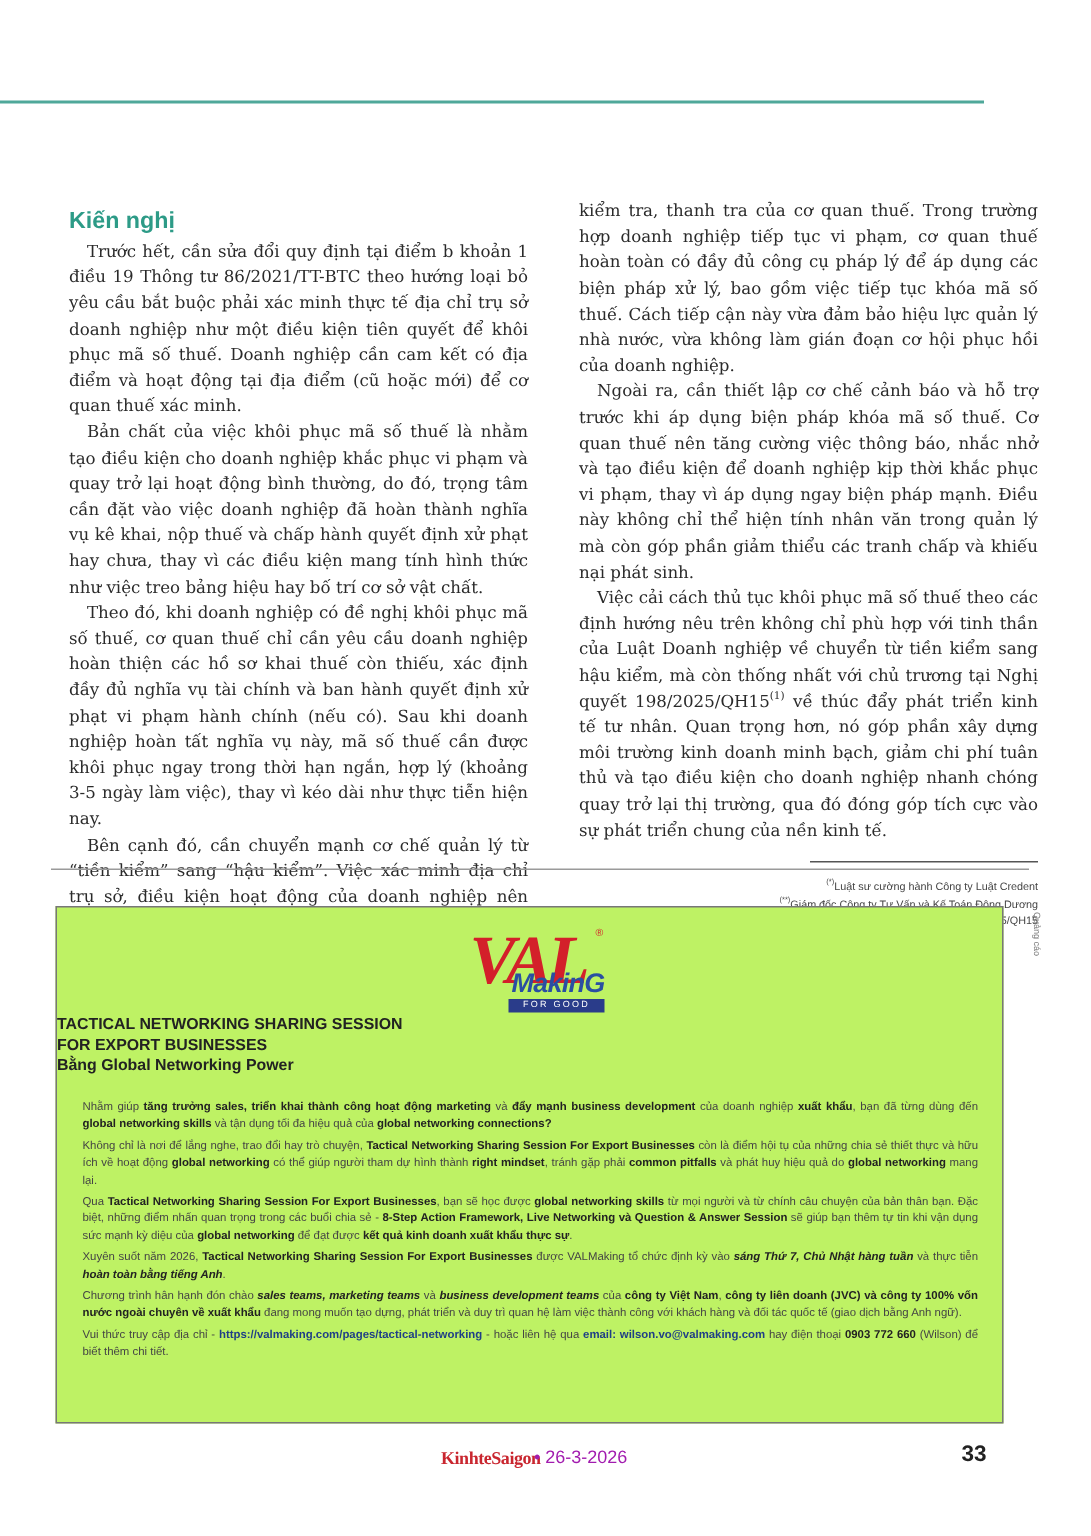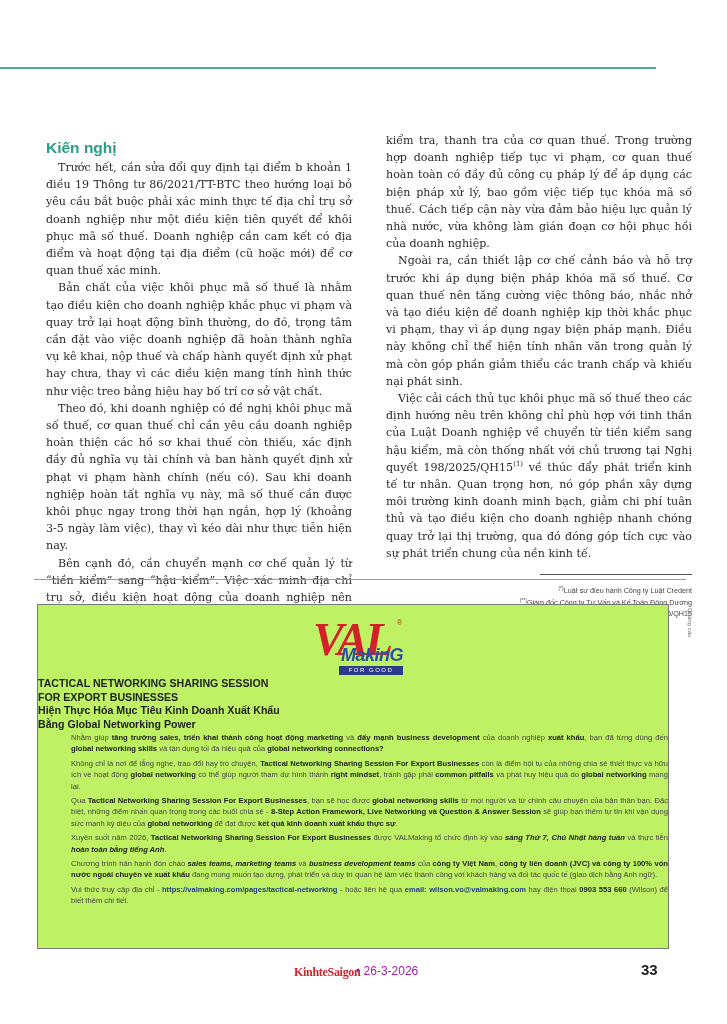--- a/index.html
+++ b/index.html
@@ -17,21 +17,21 @@
   .mid-rule { position:absolute; left:34px; top:579px; width:652px; height:1px; background:#9a9a9a; }
   .ad { position:absolute; left:37px; top:604px; width:632px; height:345px; border:1px solid #777; box-sizing:border-box; background:#bef264; font-family:"Liberation Sans", sans-serif; }
   .ad-label { position:absolute; left:687px; top:608px; font-family:"Liberation Sans", sans-serif; font-size:6px; color:#777; writing-mode:vertical-rl; }
   .logo { position:absolute; left:271px; top:14px; width:120px; height:56px; }
   .logo .val { position:absolute; left:4px; top:-6px; font-family:"Liberation Serif", serif; font-style:italic; font-weight:bold; font-size:46px; color:#d3202a; letter-spacing:-3px; }
   .logo .reg { position:absolute; left:88px; top:0px; font-size:7px; color:#d3202a; }
   .logo .making { position:absolute; left:32px; top:26px; font-family:"Liberation Sans", sans-serif; font-style:italic; font-weight:bold; font-size:18px; color:#2a4fa2; letter-spacing:-0.5px; }
   .logo .forgood { position:absolute; left:30px; top:47px; width:64px; height:9px; background:#2a3c8a; color:#fff; font-size:6px; letter-spacing:1.5px; text-align:center; line-height:9px; }
   .ad-titles { position:absolute; left:0; top:72px; width:100%; text-align:left; color:#222; font-weight:bold; }
   .ad-titles div { font-size:10.6px; line-height:13.5px; }
-  .ad-body { position:absolute; left:17px; top:127px; width:597px; font-size:7.6px; line-height:11.4px; color:#444; text-align:justify;margin-left:16px; }
+  .ad-body { position:absolute; left:17px; top:127px; width:597px; font-size:7.6px; line-height:11.4px; color:#444; text-align:justify; }
   .ad-body p { margin:0 0 3px 0; }
   .ad-body b { color:#222; }
   .ad-body .url { color:#1f3f86; font-weight:bold; }
   .footer-brand { position:absolute; left:294px; top:965px; font-family:"Liberation Serif", serif; font-size:12px; color:#c9262f; font-weight:bold; letter-spacing:-0.3px; }
   .footer-date { position:absolute; left:356px; top:964px; font-family:"Liberation Sans", sans-serif; font-size:12px; color:#a21caf; }
   .page-num { position:absolute; left:641px; top:961px; font-family:"Liberation Sans", sans-serif; font-size:15px; font-weight:bold; color:#222; }
 </style>
 </head>
 <body>
 
@@ -44,49 +44,48 @@
     <p>Bản chất của việc khôi phục mã số thuế là nhằm tạo điều kiện cho doanh nghiệp khắc phục vi phạm và quay trở lại hoạt động bình thường, do đó, trọng tâm cần đặt vào việc doanh nghiệp đã hoàn thành nghĩa vụ kê khai, nộp thuế và chấp hành quyết định xử phạt hay chưa, thay vì các điều kiện mang tính hình thức như việc treo bảng hiệu hay bố trí cơ sở vật chất.</p>
     <p>Theo đó, khi doanh nghiệp có đề nghị khôi phục mã số thuế, cơ quan thuế chỉ cần yêu cầu doanh nghiệp hoàn thiện các hồ sơ khai thuế còn thiếu, xác định đầy đủ nghĩa vụ tài chính và ban hành quyết định xử phạt vi phạm hành chính (nếu có). Sau khi doanh nghiệp hoàn tất nghĩa vụ này, mã số thuế cần được khôi phục ngay trong thời hạn ngắn, hợp lý (khoảng 3-5 ngày làm việc), thay vì kéo dài như thực tiễn hiện nay.</p>
     <p>Bên cạnh đó, cần chuyển mạnh cơ chế quản lý từ “tiền kiểm” sang “hậu kiểm”. Việc xác minh địa chỉ trụ sở, điều kiện hoạt động của doanh nghiệp nên được thực hiện sau khi mã số thuế đã được khôi phục, thông qua hoạt động</p>
   </div>
   <div class="col col-right">
     <p style="text-indent:0">kiểm tra, thanh tra của cơ quan thuế. Trong trường hợp doanh nghiệp tiếp tục vi phạm, cơ quan thuế hoàn toàn có đầy đủ công cụ pháp lý để áp dụng các biện pháp xử lý, bao gồm việc tiếp tục khóa mã số thuế. Cách tiếp cận này vừa đảm bảo hiệu lực quản lý nhà nước, vừa không làm gián đoạn cơ hội phục hồi của doanh nghiệp.</p>
     <p>Ngoài ra, cần thiết lập cơ chế cảnh báo và hỗ trợ trước khi áp dụng biện pháp khóa mã số thuế. Cơ quan thuế nên tăng cường việc thông báo, nhắc nhở và tạo điều kiện để doanh nghiệp kịp thời khắc phục vi phạm, thay vì áp dụng ngay biện pháp mạnh. Điều này không chỉ thể hiện tính nhân văn trong quản lý mà còn góp phần giảm thiểu các tranh chấp và khiếu nại phát sinh.</p>
     <p><span>Việc cải cách thủ tục khôi phục mã số thuế theo các định hướng nêu trên không chỉ phù hợp với tinh thần của Luật Doanh nghiệp về chuyển từ tiền kiểm sang hậu kiểm, mà còn thống nhất với chủ trương tại Nghị quyết 198/2025/QH15</span><sup>(1)</sup><span> về thúc đẩy phát triển kinh tế tư nhân. Quan trọng hơn, nó góp phần xây dựng môi trường kinh doanh minh bạch, giảm chi phí tuân thủ và tạo điều kiện cho doanh nghiệp nhanh chóng quay trở lại thị trường, qua đó đóng góp tích cực vào sự phát triển chung của nền kinh tế.</span></p>
     <div class="note-rule"></div>
     <div class="notes">
-      <div><sup>(*)</sup><span>Luật sư điều hành Công ty Luật Credent</span></div>
+      <div><sup>(*)</sup><span>Luật sư cường hành Công ty Luật Credent</span></div>
       <div><sup>(**)</sup><span>Giám đốc Công ty Tư Vấn và Kế Toán Đông Dương</span></div>
       <div><sup>(1)</sup><span>Khoản 4 Điều 9 Nghị quyết 198/2025/QH15</span></div>
     </div>
   </div>
 </div>
 
 <div class="mid-rule"></div>
 
 <div class="ad-label">Quảng cáo</div>
 
 <div class="ad">
   <div class="logo">
     <span class="val">VAL</span>
     <span class="reg">®</span>
     <span class="making">MakinG</span>
     <span class="forgood">FOR GOOD</span>
   </div>
   <div class="ad-titles">
     <div>TACTICAL NETWORKING SHARING SESSION</div>
     <div>FOR EXPORT BUSINESSES</div>
-    <div>Hiện Thực Hóa Mục Tiêu Kinh Doanh Xuất Khẩu</div>
     <div>Bằng Global Networking Power</div>
   </div>
   <div class="ad-body">
     <p><span>Nhằm giúp </span><b>tăng trưởng sales, triển khai thành công hoạt động marketing</b><span> và </span><b>đẩy mạnh business development</b><span> của doanh nghiệp </span><b>xuất khẩu</b><span>, bạn đã từng dùng đến </span><b>global networking skills</b><span> và tận dụng tối đa hiệu quả của </span><b>global networking connections?</b></p>
     <p><span>Không chỉ là nơi để lắng nghe, trao đổi hay trò chuyện, </span><b>Tactical Networking Sharing Session For Export Businesses</b><span> còn là điểm hội tụ của những chia sẻ thiết thực và hữu ích về hoạt động </span><b>global networking</b><span> có thể giúp người tham dự hình thành </span><b>right mindset</b><span>, tránh gặp phải </span><b>common pitfalls</b><span> và phát huy hiệu quả do </span><b>global networking</b><span> mang lại.</span></p>
     <p><span>Qua </span><b>Tactical Networking Sharing Session For Export Businesses</b><span>, bạn sẽ học được </span><b>global networking skills</b><span> từ mọi người và từ chính câu chuyện của bản thân bạn. Đặc biệt, những điểm nhấn quan trọng trong các buổi chia sẻ - </span><b>8-Step Action Framework, Live Networking và Question &amp; Answer Session</b><span> sẽ giúp bạn thêm tự tin khi vận dụng sức mạnh kỳ diệu của </span><b>global networking</b><span> để đạt được </span><b>kết quả kinh doanh xuất khẩu thực sự</b><span>.</span></p>
     <p><span>Xuyên suốt năm 2026, </span><b>Tactical Networking Sharing Session For Export Businesses</b><span> được VALMaking tổ chức định kỳ vào </span><b><i>sáng Thứ 7, Chủ Nhật hàng tuần</i></b><span> và thực tiễn </span><b><i>hoàn toàn bằng tiếng Anh</i></b><span>.</span></p>
     <p><span>Chương trình hân hạnh đón chào </span><b><i>sales teams, marketing teams</i></b><span> và </span><b><i>business development teams</i></b><span> của </span><b>công ty Việt Nam</b><span>, </span><b>công ty liên doanh (JVC) và công ty 100% vốn nước ngoài chuyên về xuất khẩu</b><span> đang mong muốn tạo dựng, phát triển và duy trì quan hệ làm việc thành công với khách hàng và đối tác quốc tế (giao dịch bằng Anh ngữ).</span></p>
-    <p><span>Vui thức truy cập địa chỉ - </span><span class="url">https://valmaking.com/pages/tactical-networking</span><span> - hoặc liên hệ qua </span><span class="url">email: wilson.vo@valmaking.com</span><span> hay điện thoại </span><b>0903 553 660</b><span> (Wilson) để biết thêm chi tiết.</span></p>
+    <p><span>Vui thức truy cập địa chỉ - </span><span class="url">https://valmaking.com/pages/tactical-networking</span><span> - hoặc liên hệ qua </span><span class="url">email: wilson.vo@valmaking.com</span><span> hay điện thoại </span><b>0903 772 660</b><span> (Wilson) để biết thêm chi tiết.</span></p>
   </div>
 </div>
 
 <div class="footer-brand">KinhteSaigon</div>
 <div class="footer-date"> • 26-3-2026</div>
 <div class="page-num">33</div>
 
 </body></html>

